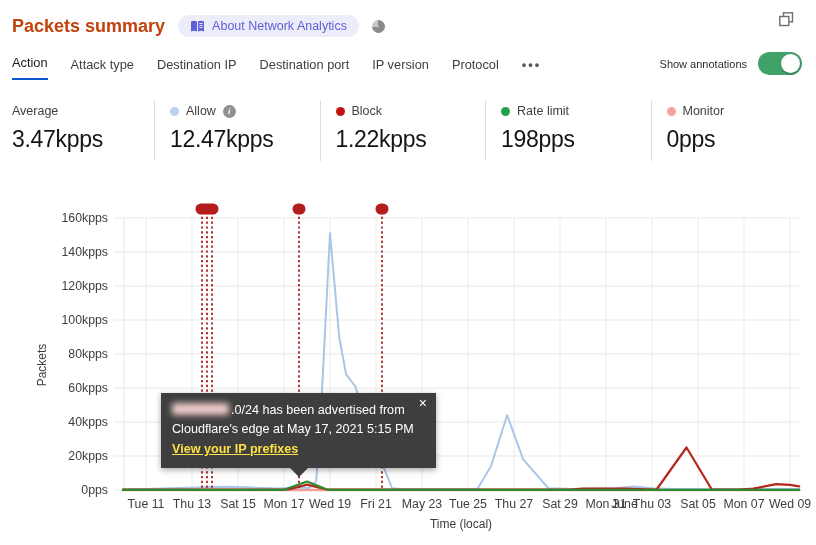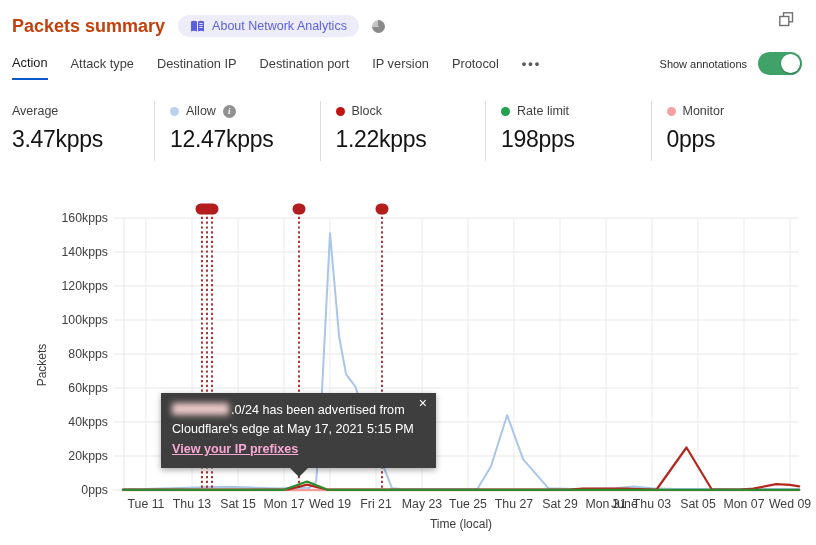--- a/index.html
+++ b/index.html
@@ -11,21 +11,21 @@
   .title{font-size:18px;font-weight:700;color:#c2410c;}
   .badge{display:inline-flex;align-items:center;gap:7px;background:#edecf9;border-radius:13px;
          padding:4px 12px;font-size:12.5px;color:#5c5fd8;cursor:pointer;}
   .badge svg{display:block;}
   .pie{width:13px;height:13px;border-radius:50%;
        background:conic-gradient(from 270deg,#c6c6c6 0 25%,#8a8a8a 25% 100%);}
   .restore{position:absolute;top:12px;right:22px;width:15px;height:15px;cursor:pointer;}
 
   
   .tabs-row{position:relative;padding:15px 12px 0 12px;height:32px;}
-  .tabs{display:flex;gap:23px;font-size:12.8px;color:#3e3e3e;align-items:center;}
+  .tabs{display:flex;gap:23px;font-size:12.8px;color:#3e3e3e;align-items:flex-end;}
   .tab{padding-bottom:8px;cursor:pointer;white-space:nowrap;}
   .tab.active{color:#17181a;border-bottom:2px solid #0b57ce;}
   .tab.more{letter-spacing:2px;color:#5a5a5a;font-weight:700;}
   .toggle-area{position:absolute;right:14px;top:12px;display:flex;align-items:center;gap:11px;
                font-size:11px;color:#2d2d2d;}
   .switch{width:44px;height:23px;border-radius:12px;background:#41a269;position:relative;cursor:pointer;}
   .knob{position:absolute;top:2px;right:2px;width:19px;height:19px;border-radius:50%;background:#fff;
         box-shadow:0 1px 2px rgba(0,0,0,.3);}
 
   
@@ -45,21 +45,21 @@
   svg text{font-size:12.3px;fill:#3e3e3e;font-family:"Liberation Sans",sans-serif;}
   svg .axis-title{font-size:12px;fill:#3c3c3c;}
 
   
   .tooltip{position:absolute;left:137px;top:203px;width:253px;background:#3e3e3e;color:#fff;
            font-size:12.6px;line-height:19px;padding:8px 11px 9px 11px;z-index:5;
            box-shadow:0 2px 6px rgba(0,0,0,.35);}
   .tt-close{position:absolute;top:3px;right:9px;font-size:14px;line-height:14px;cursor:pointer;}
   .redacted{display:inline-block;width:57px;height:12px;background:#ecc9c9;border-radius:2px;
             filter:blur(3px);vertical-align:-1px;margin-right:2px;}
-  .tt-link{color:#f9a8d4;text-decoration:underline;font-weight:600;cursor:pointer;display:inline-block;margin-top:1px;}
+  .tt-link{color:#fde047;text-decoration:underline;font-weight:600;cursor:pointer;display:inline-block;margin-top:1px;}
   .tt-caret{position:absolute;left:128px;bottom:-9px;width:0;height:0;
             border-left:10px solid transparent;border-right:10px solid transparent;
             border-top:10px solid #3e3e3e;}
 </style>
 </head>
 <body>
 
 <div class="header">
   <span class="title">Packets summary</span>
   <span class="badge">

